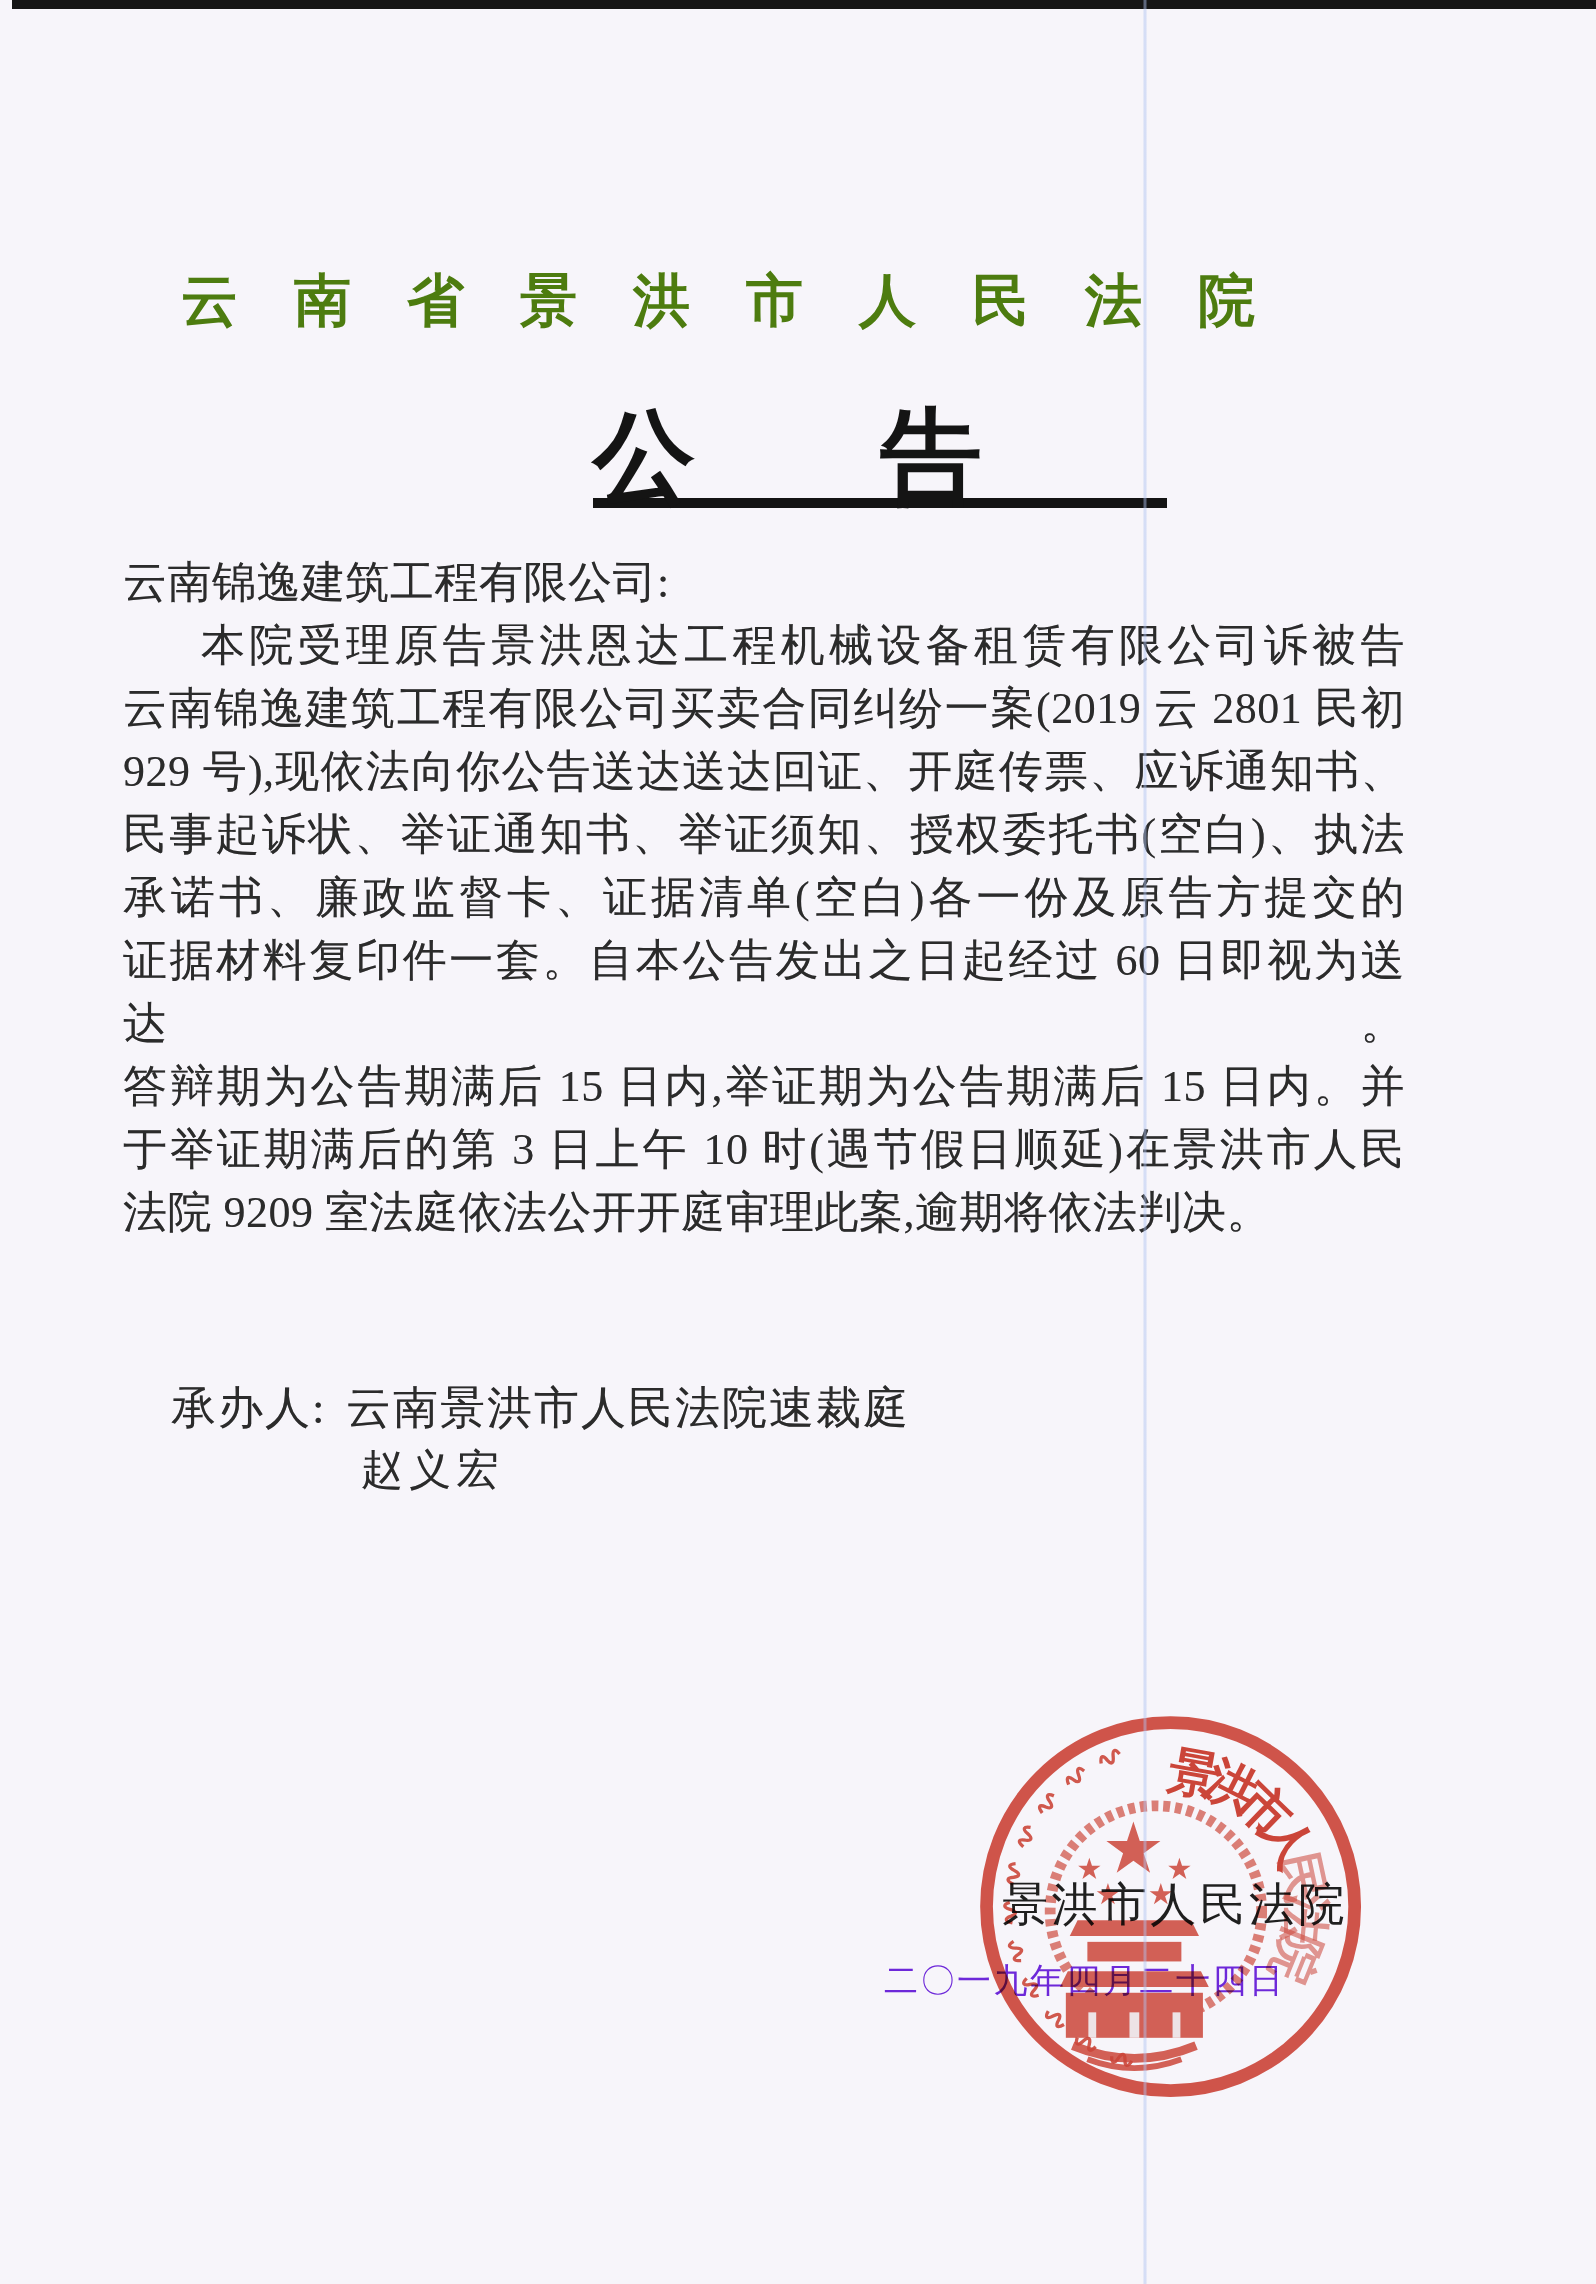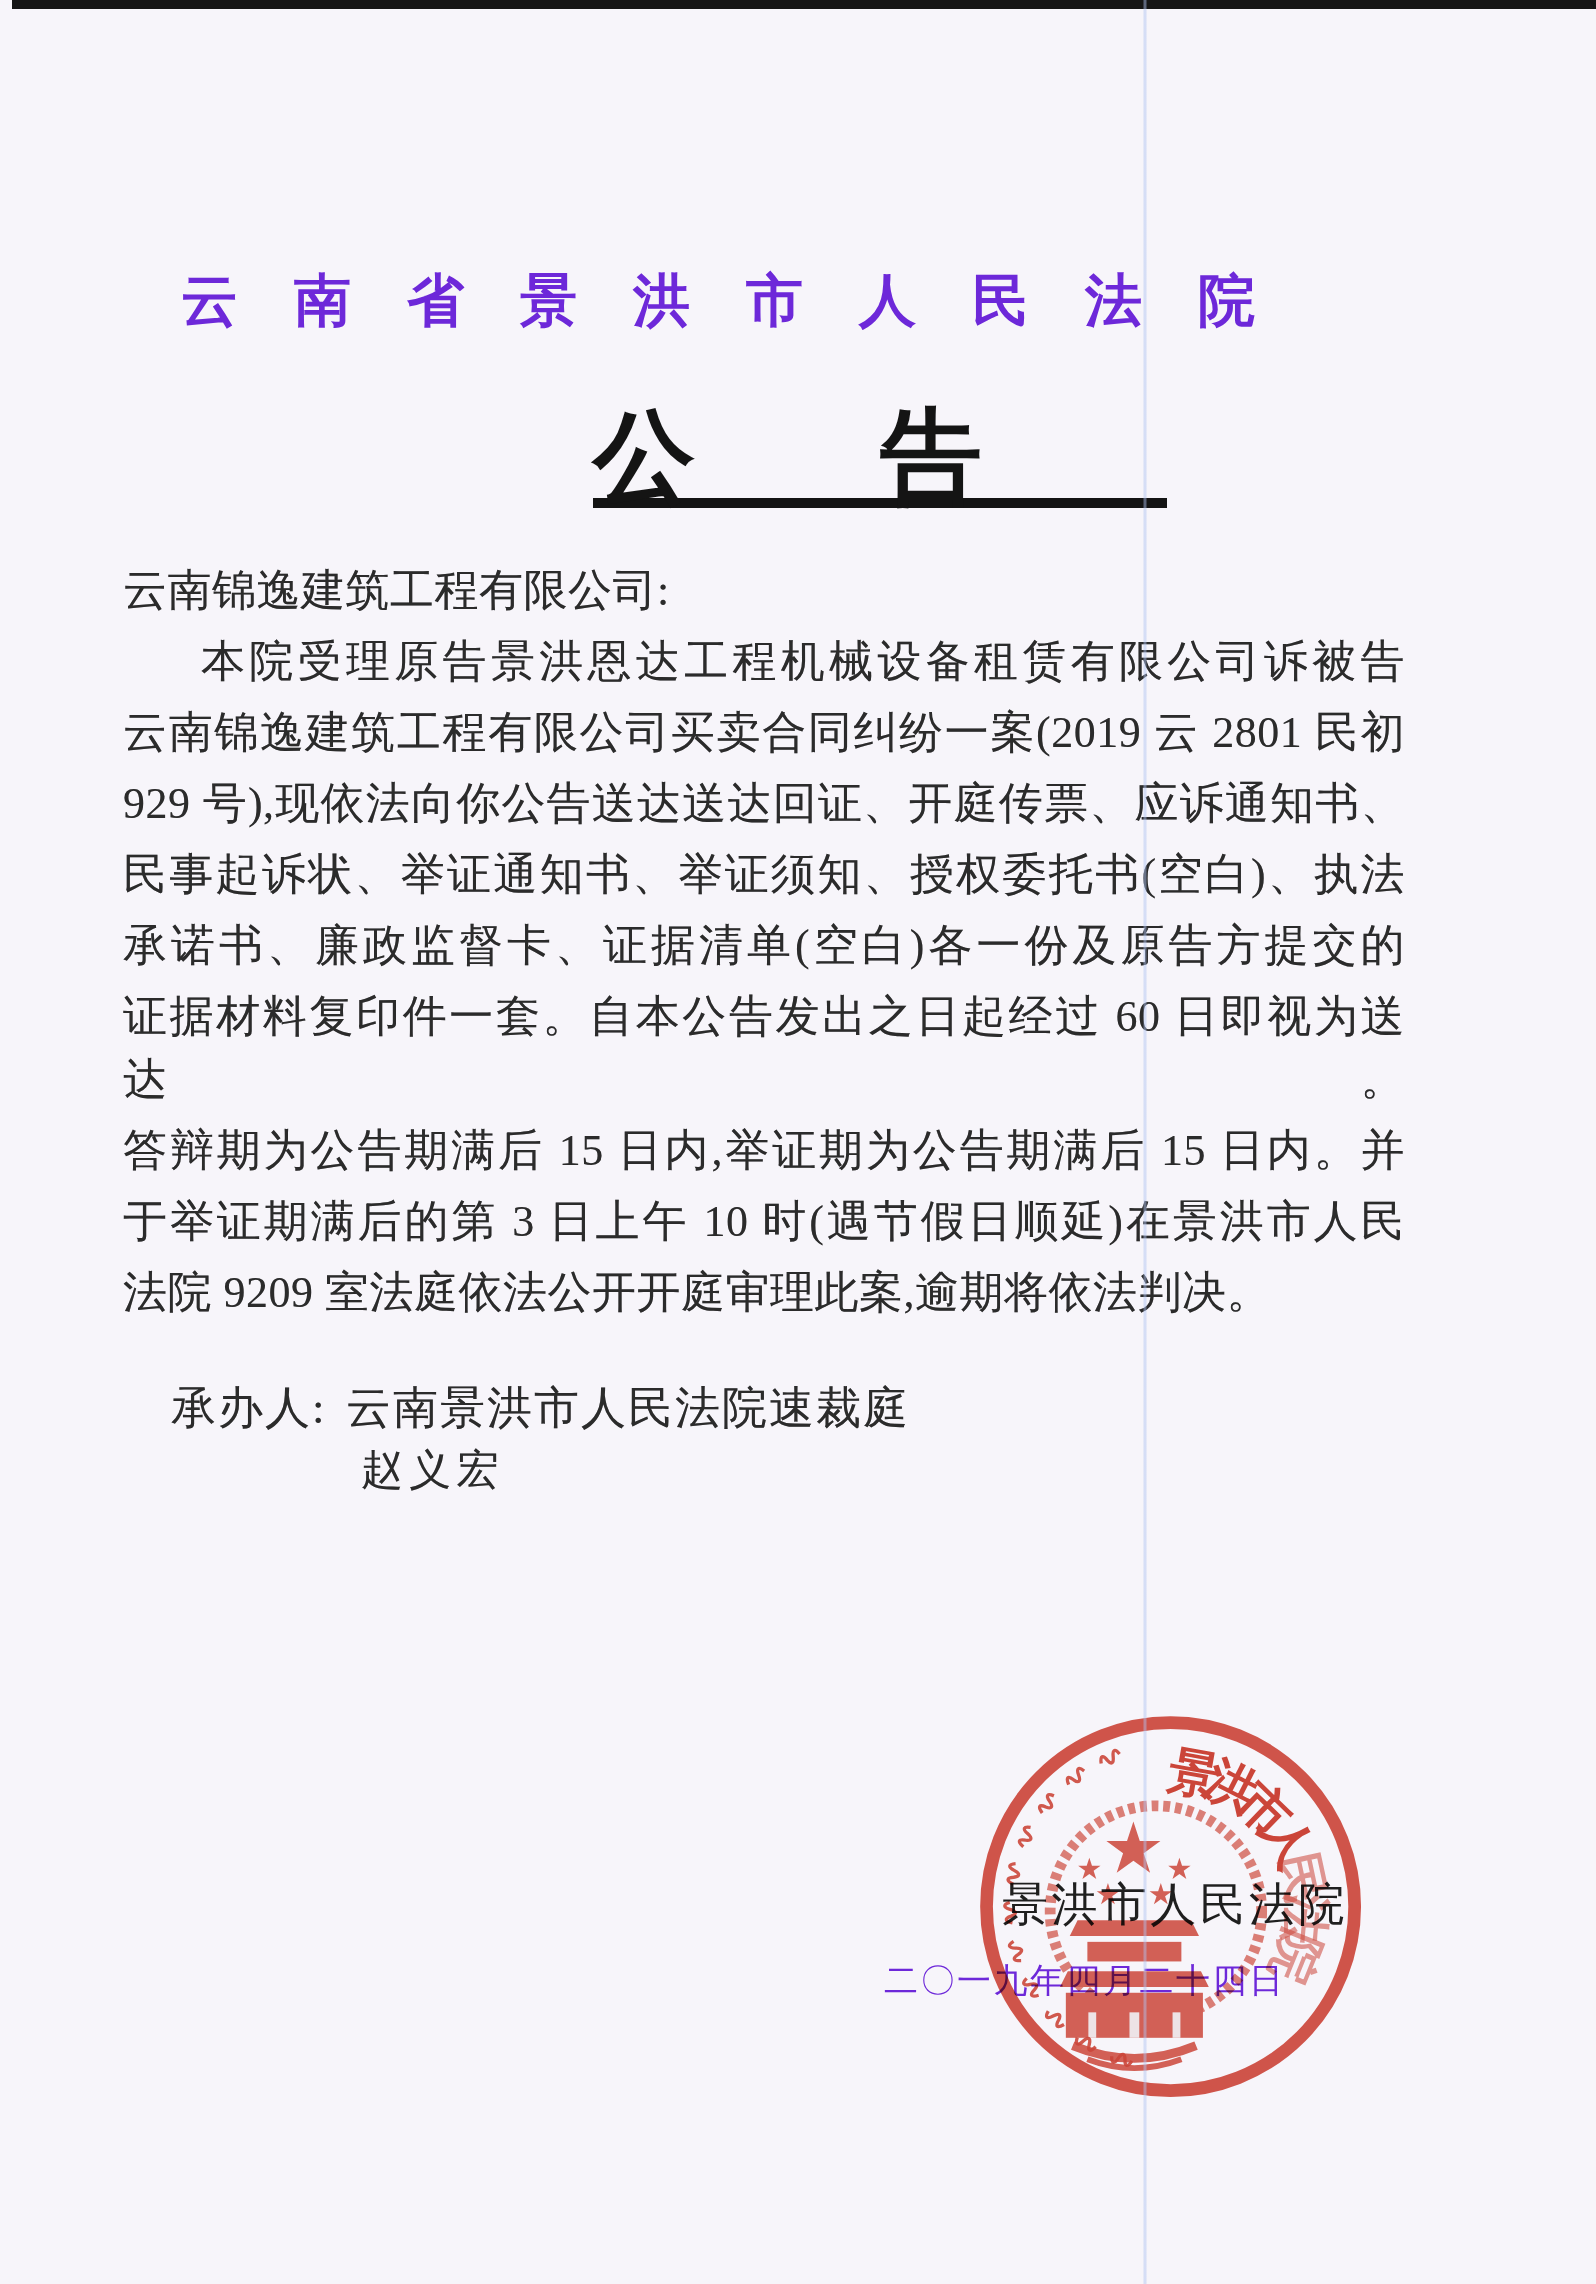--- a/index.html
+++ b/index.html
@@ -20,35 +20,35 @@
     position:absolute;top:0;left:11.8px;right:0;height:8.8px;
     background:#161616;
   }
   .streak{
     position:absolute;top:0;bottom:0;left:1143px;width:3.9px;z-index:20;
     background:linear-gradient(to right,rgba(168,188,236,.12),rgba(176,196,242,.58),rgba(168,188,236,.12));
   }
   
   .court-title{
     position:absolute;left:181px;top:263px;
-    font-size:57px;font-weight:bold;color:#6d28d9;
+    font-size:57px;font-weight:bold;color:#4d7c0f;
     letter-spacing:56px;white-space:nowrap;
   }
   .notice-title{
     position:absolute;left:593px;top:390px;
     font-size:102px;font-weight:bold;color:#141414;
     letter-spacing:185px;white-space:nowrap;text-decoration:underline;
   }
   
   .body-block{
     position:absolute;left:123px;top:551px;width:1282px;
     font-size:44px;line-height:63px;color:var(--ink);
     text-shadow:0 0 0.6px rgba(20,20,20,.35);
   }
-  .body-block .line{letter-spacing:0.5px;margin-top:8px;}
+  .body-block .line{letter-spacing:0.5px;}
   .body-block .just{text-align:justify;text-align-last:justify;}
   .body-block .indent{text-indent:78px;}
   
   .handler{
     position:absolute;left:157px;top:1378px;
     font-size:45px;color:var(--ink);letter-spacing:2px;white-space:nowrap;
     text-shadow:0 0 0.6px rgba(20,20,20,.35);
     margin-left:14px;
   }
   .handler .unit{margin-left:19.6px;}

